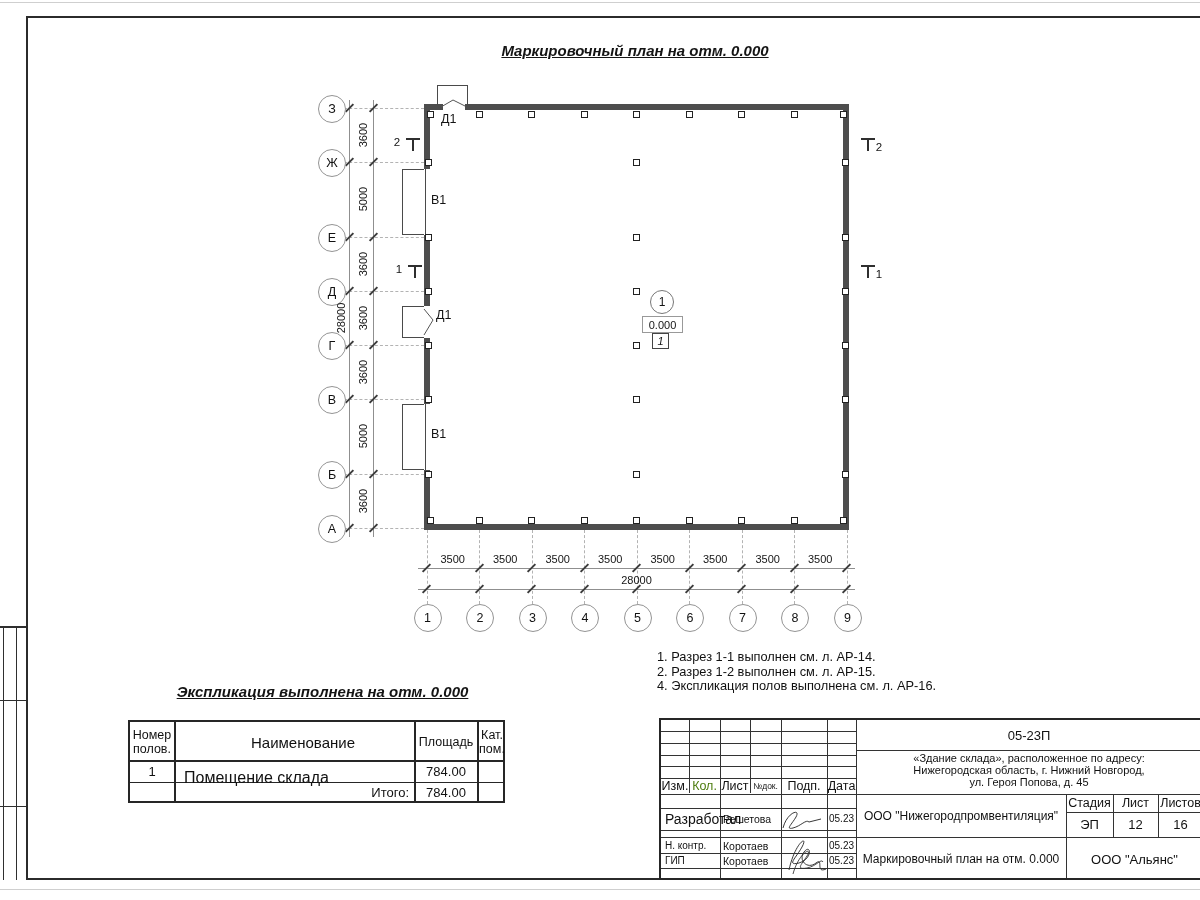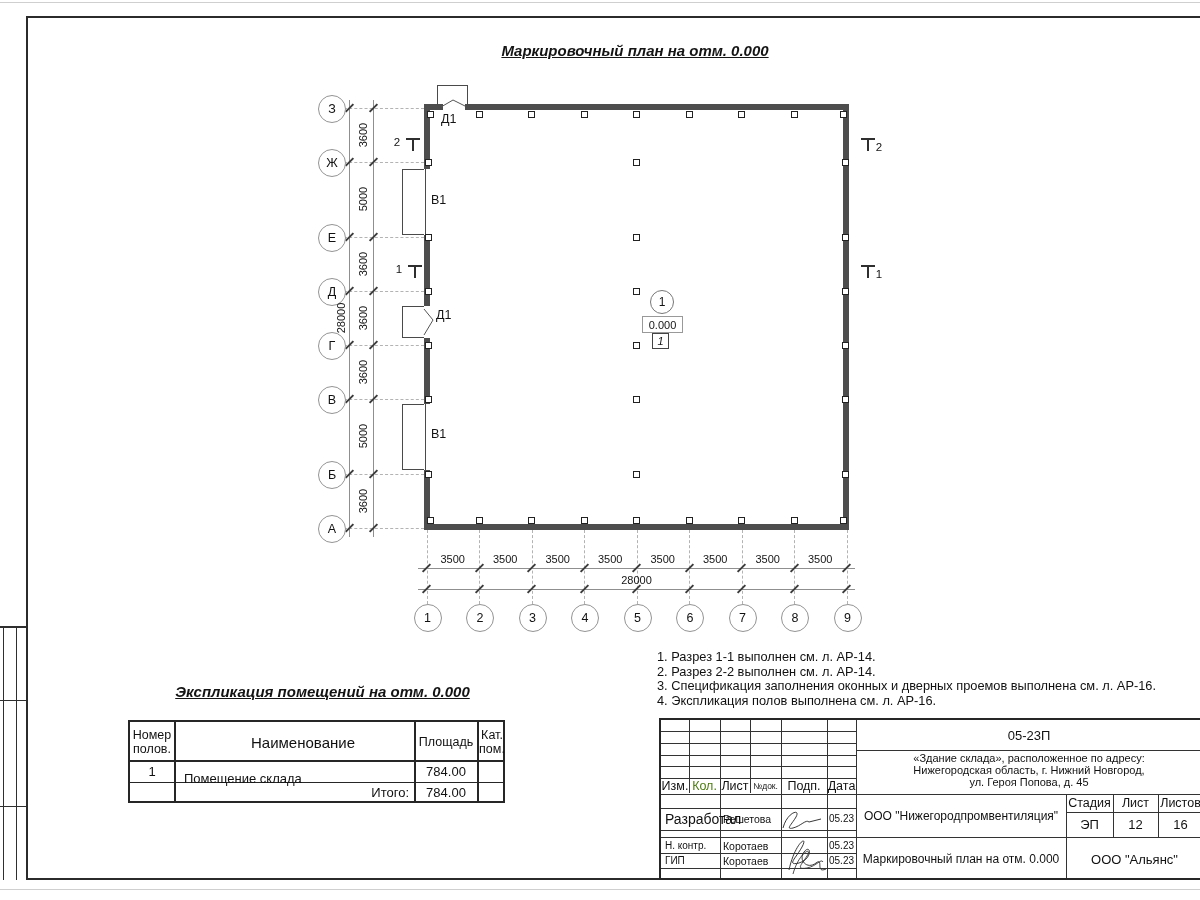--- a/index.html
+++ b/index.html
@@ -105,39 +105,38 @@
 
   <div style="position:absolute;left:650px;top:290px;width:22px;height:22px;border:1px solid #777;
               border-radius:50%;display:flex;align-items:center;justify-content:center;font-size:12px;">1</div>
   <div style="position:absolute;left:642px;top:316px;width:39px;height:15px;border:1px solid #999;
               display:flex;align-items:center;justify-content:center;font-size:11px;">0.000</div>
   <div style="position:absolute;left:652px;top:333px;width:17px;height:16px;border:1.3px solid #444;box-sizing:border-box;
               display:flex;align-items:center;justify-content:center;font-size:11px;font-style:italic;">1</div>
 
   <div id="notes" style="position:absolute;left:657px;top:650px;">
       <div class="note">1. Разрез 1-1 выполнен см. л. АР-14.</div>
-      <div class="note">2. Разрез 2-2 выполнен см. л. АР-14.</div>
-      <div class="note">3. Спецификация заполнения оконных и дверных проемов выполнена см. л. АР-16.</div>
+      <div class="note">2. Разрез 1-2 выполнен см. л. АР-15.</div>
       <div class="note">4. Экспликация полов выполнена см. л. АР-16.</div>
     </div>
 
-  <div class="ttl" style="left:130px;top:683px;width:385px;">Экспликация помещений на отм. 0.000</div>
+  <div class="ttl" style="left:130px;top:683px;width:385px;">Экспликация выполнена на отм. 0.000</div>
 
   <div id="table-area" style="position:absolute;left:128px;top:720px;width:377px;height:83px;border:2px solid #262626;box-sizing:border-box;">
     <div class="tln" style="left:44px;top:0;width:1.5px;height:79px;"></div>
     <div class="tln" style="left:284px;top:0;width:1.5px;height:79px;"></div>
     <div class="tln" style="left:347px;top:0;width:1.5px;height:79px;"></div>
     <div class="tln" style="left:0;top:38px;width:373px;height:1.5px;"></div>
     <div class="tln" style="left:0;top:60px;width:373px;height:1px;"></div>
     <div class="cell" style="left:1px;top:4px;width:42px;height:32px;font-size:12.5px;line-height:14px;">Номер полов.</div>
     <div class="cell" style="left:36px;top:4px;width:274px;height:32px;font-size:15px;">Наименование</div>
     <div class="cell" style="left:285px;top:4px;width:62px;height:32px;font-size:12.5px;">Площадь</div>
     <div class="cell" style="left:349px;top:4px;width:26px;height:32px;font-size:12.5px;line-height:14px;">Кат. пом.</div>
     <div class="cell" style="left:1px;top:39px;width:42px;height:20px;font-size:13px;">1</div>
-    <div class="lcell" style="left:54px;top:39px;width:230px;height:34px;font-size:13px;text-align:center;">Помещение склада</div>
+    <div class="lcell" style="left:54px;top:39px;width:230px;height:34px;font-size:16px;text-align:center;">Помещение склада</div>
     <div class="cell" style="left:285px;top:39px;width:62px;height:20px;font-size:13px;">784.00</div>
     <div class="lcell" style="left:54px;top:61px;width:225px;height:18px;font-size:13px;justify-content:flex-end;">Итого:</div>
     <div class="cell" style="left:285px;top:61px;width:62px;height:18px;font-size:13px;">784.00</div>
   </div>
 
   <div id="stamp">
     <div class="cell" style="left:195px;top:2px;width:346px;height:26px;font-size:13px;">05-23П</div>
     <div class="cell" style="left:195px;top:32px;width:346px;height:12px;font-size:11px;">«Здание склада», расположенное по адресу:</div>
     <div class="cell" style="left:195px;top:44px;width:346px;height:12px;font-size:11px;">Нижегородская область, г. Нижний Новгород,</div>
     <div class="cell" style="left:195px;top:56px;width:346px;height:12px;font-size:11px;">ул. Героя Попова, д. 45</div>

